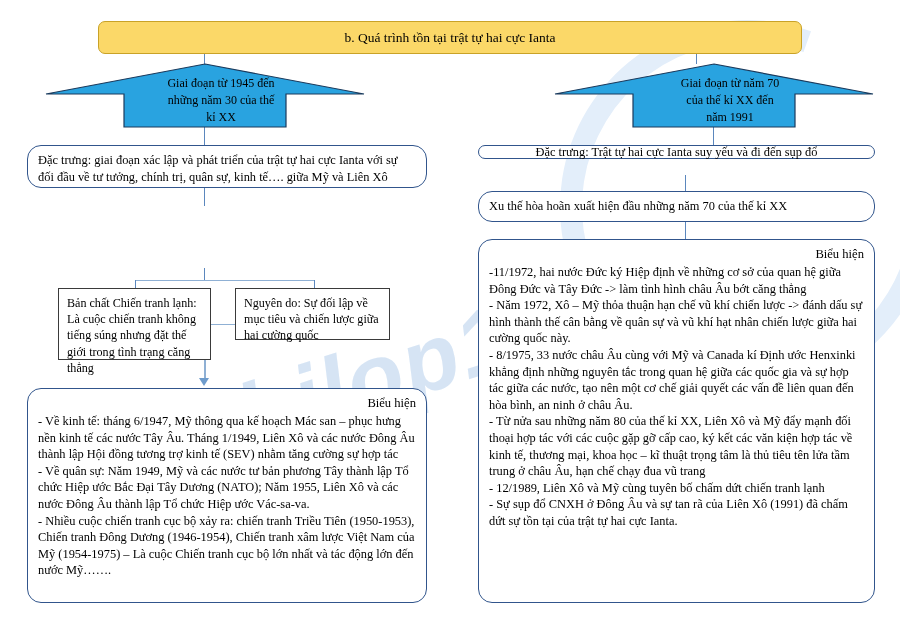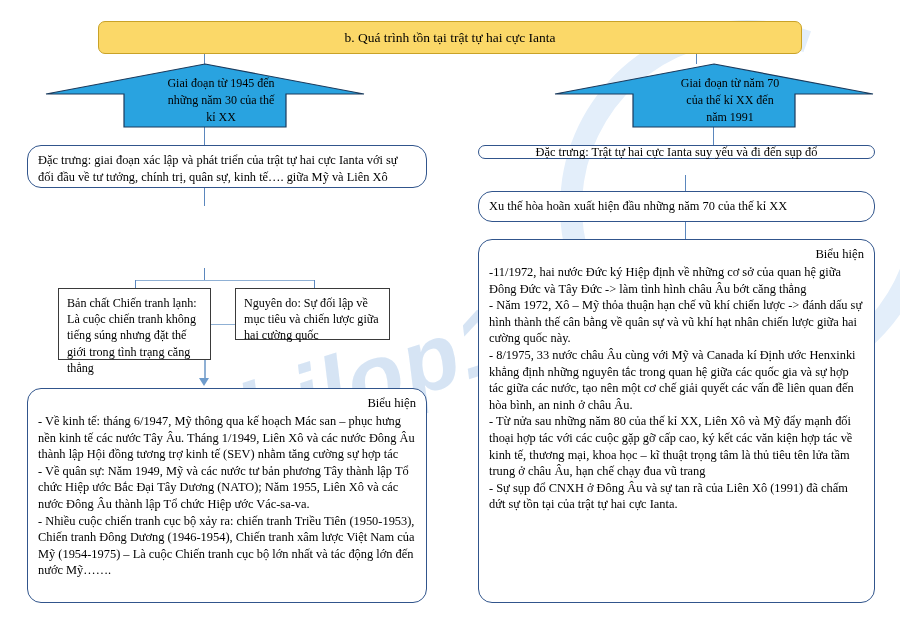--- a/index.html
+++ b/index.html
@@ -248,16 +248,17 @@
   </div>
 
   <div class="vline" style="left:685px; top:222px; height:17px;"></div>
 
   <div class="box rbox" style="left:478px; top:239px; width:397px; height:364px;">
     <div class="heading">Biểu hiện</div>
     <div class="txt">-11/1972, hai nước Đức ký Hiệp định về những cơ sở của quan hệ giữa Đông Đức và Tây Đức -&gt; làm tình hình châu Âu bớt căng thẳng</div>
     <div class="txt">- Năm 1972, Xô – Mỹ thỏa thuận hạn chế vũ khí chiến lược -&gt; đánh dấu sự hình thành thế cân bằng về quân sự và vũ khí hạt nhân chiến lược giữa hai cường quốc này.</div>
     <div class="txt">- 8/1975, 33 nước châu Âu cùng với Mỹ và Canada kí Định ước Henxinki khẳng định những nguyên tắc trong quan hệ giữa các quốc gia và sự hợp tác giữa các nước, tạo nên một cơ chế giải quyết các vấn đề liên quan đến hòa bình, an ninh ở châu Âu.</div>
     <div class="txt">- Từ nửa sau những năm 80 của thế kỉ XX, Liên Xô và Mỹ đẩy mạnh đối thoại hợp tác với các cuộc gặp gỡ cấp cao, ký kết các văn kiện hợp tác về kinh tế, thương mại, khoa học – kĩ thuật trọng tâm là thủ tiêu tên lửa tầm trung ở châu Âu, hạn chế chạy đua vũ trang</div>
+    <div class="txt">- 12/1989, Liên Xô và Mỹ cùng tuyên bố chấm dứt chiến tranh lạnh</div>
     <div class="txt">- Sự sụp đổ CNXH ở Đông Âu và sự tan rã của Liên Xô (1991) đã chấm dứt sự tồn tại của trật tự hai cực Ianta.</div>
   </div>
 
 </div>
 
 </body></html>

